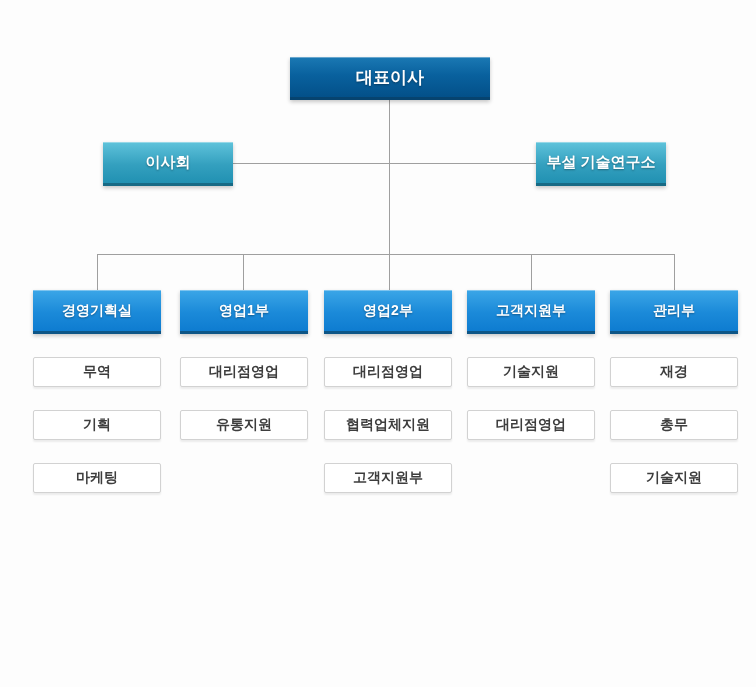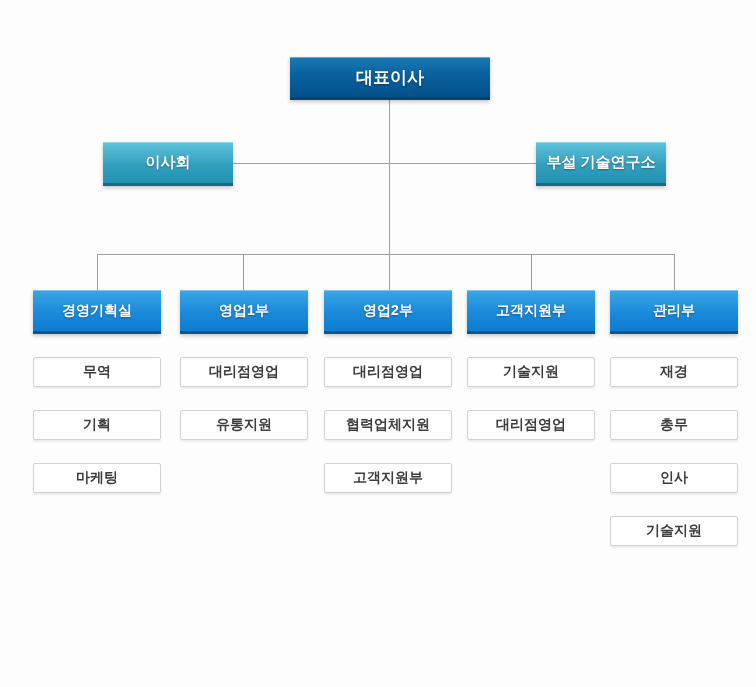--- a/index.html
+++ b/index.html
@@ -132,17 +132,16 @@
   <div class="col col-4">
     <div class="gbox dept">고객지원부</div>
     <div class="team">기술지원</div>
     <div class="team">대리점영업</div>
   </div>
 
   <div class="col col-5">
     <div class="gbox dept">관리부</div>
     <div class="team">재경</div>
     <div class="team">총무</div>
-    <div class="team">인사</div>
     <div class="team">기술지원</div>
   </div>
 
 </div>
 
 </body></html>

